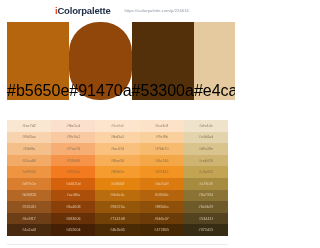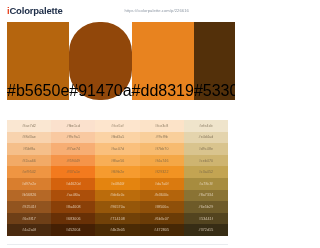--- a/index.html
+++ b/index.html
@@ -10,21 +10,21 @@
     -webkit-font-smoothing:antialiased;
   }
   .page{position:relative;width:235px;height:248px;background:#fff;}
 
   
   .header{
     height:21px;background:#ffffff;
     display:flex;align-items:center;
     padding:0 6px 0 7px;box-sizing:border-box;
   }
-  .logo{font-size:9.5px;font-weight:bold;letter-spacing:-0.2px;white-space:nowrap;}
+  .logo{font-size:9.5px;font-weight:bold;letter-spacing:-0.2px;white-space:nowrap;margin-left:48px;}
   .logo .logo-i{color:#e8431f;}
   .logo .logo-rest{color:#20304a;}
   .url{
     margin-left:auto;font-size:4.2px;color:#8d97a3;
     letter-spacing:0.05px;white-space:nowrap;padding-right:40px;
   }
 
   
   .palette-wrap{
     padding:1px 0 0 0;box-sizing:border-box;
@@ -69,23 +69,20 @@
   </div>
 
   <div class="palette-wrap">
     <div class="palette-inner" id="palette-inner">
         <div class="sw dark" style="background: rgb(181, 101, 14);">
           <span class="code">#b5650e</span>
         </div>
         <div class="sw dark" style="background: rgb(145, 71, 10); border-radius: 30px;">
           <span class="code">#91470a</span>
         </div>
-        <div class="sw dark" style="background: rgb(232, 131, 31);">
-          <span class="code">#dd8319</span>
-        </div>
         <div class="sw dark" style="background: rgb(83, 48, 10);">
           <span class="code">#53300a</span>
         </div>
         <div class="sw light" style="background: rgb(228, 202, 158);">
           <span class="code">#e4ca9e</span>
         </div>
       </div>
   </div>
 
   <div class="gap"></div>

